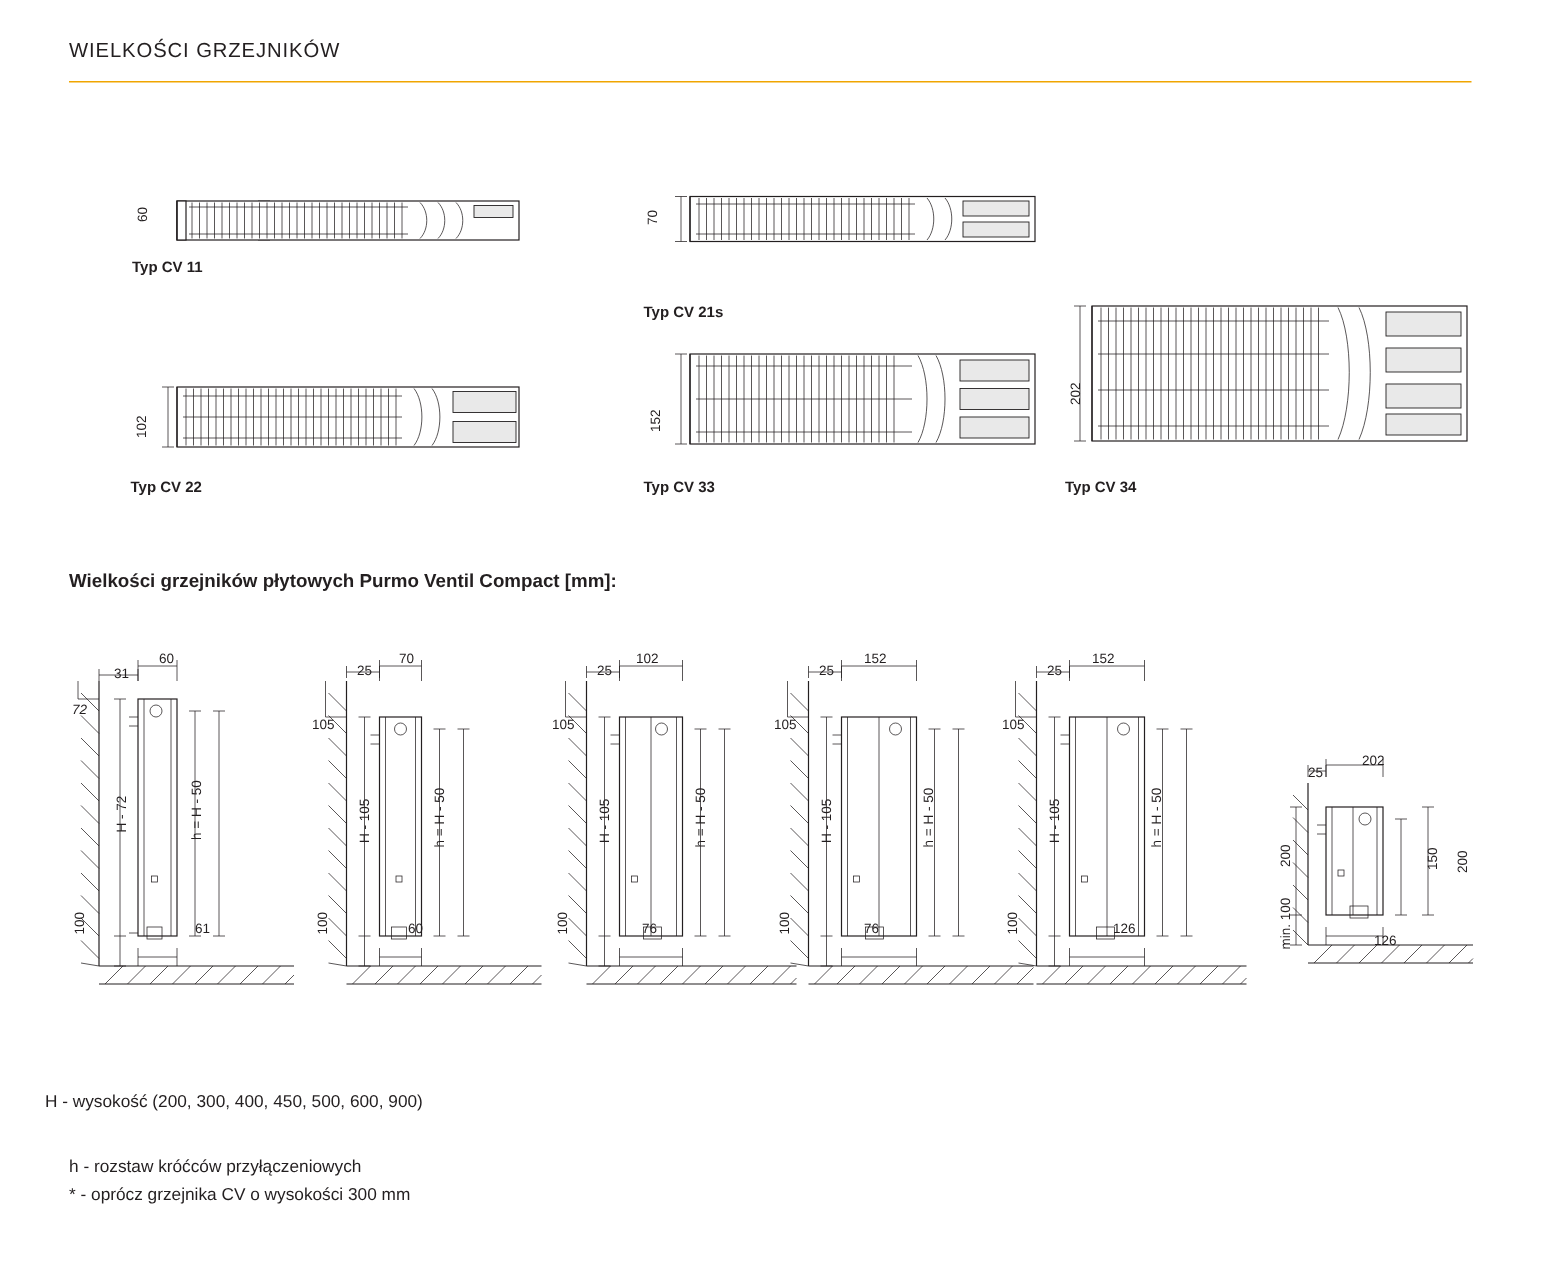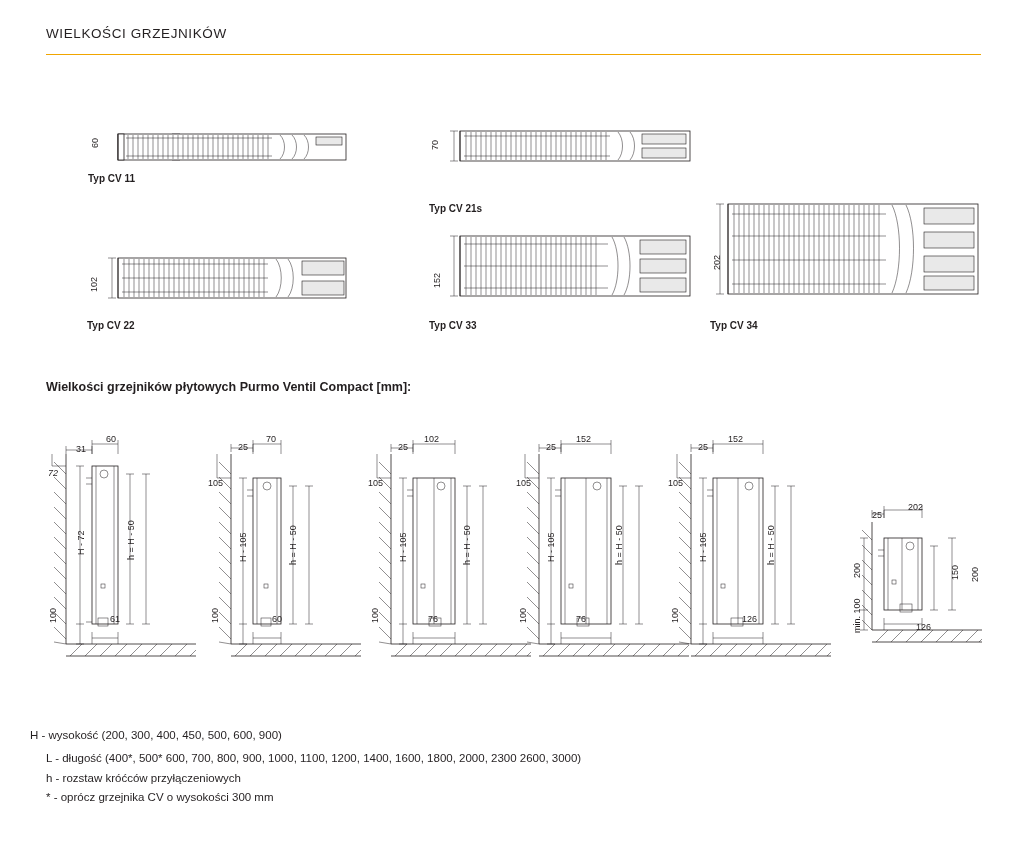--- a/index.html
+++ b/index.html
@@ -223,21 +223,21 @@
     <path class="dim" d="M84 42 v150 M80 42 h8 M80 192 h8"></path>
     <path class="dim" d="M100 42 v150 M96 42 h8 M96 192 h8"></path>
     <path class="dim" d="M46 200 v12 M72 200 v12 M46 206 h26"></path>
   </svg>
   <div class="hlabel" style="left:76px;top:444px;">31</div>
   <div class="hlabel" style="left:106px;top:434px;">60</div>
   <div class="hlabel" style="left:48px;top:468px;font-style:italic;">72</div>
   <div class="vlabel" style="left:76px;top:555px;">H - 72</div>
   <div class="vlabel" style="left:48px;top:623px;">100</div>
   <div class="vlabel" style="left:126px;top:560px;">h = H - 50</div>
-  <div class="hlabel" style="left:110px;top:614px;">61</div>
+  <div class="hlabel" style="left:110px;top:614px;padding-left:20px;">61</div>
 
   <svg width="170" height="235" style="position:absolute;left:205px;top:432px;">
     <path class="ln" d="M26 22 v190"></path>
     <path class="ln" d="M26 212 h130"></path>
     <g class="hatch">
       <path d="M14 30 l12 12 M14 45 l12 12 M14 60 l12 12 M14 75 l12 12 M14 90 l12 12 M14 105 l12 12 M14 120 l12 12 M14 135 l12 12 M14 150 l12 12 M14 165 l12 12 M14 180 l12 12 M14 195 l12 12 M14 210 l12 2"></path>
       <path d="M30 224 l12 -12 M45 224 l12 -12 M60 224 l12 -12 M75 224 l12 -12 M90 224 l12 -12 M105 224 l12 -12 M120 224 l12 -12 M135 224 l12 -12 M150 224 l6 -6"></path>
     </g>
     <path class="ln" d="M26 224 h130"></path>
     <rect class="fillw" x="48" y="46" width="28" height="146"></rect>
@@ -380,17 +380,16 @@
   </svg>
   <div class="hlabel" style="left:872px;top:510px;">25</div>
   <div class="hlabel" style="left:908px;top:502px;">202</div>
   <div class="vlabel" style="left:852px;top:578px;">200</div>
   <div class="vlabel" style="left:852px;top:633px;">min. 100</div>
   <div class="vlabel" style="left:950px;top:580px;">150</div>
   <div class="vlabel" style="left:970px;top:582px;">200</div>
   <div class="hlabel" style="left:916px;top:622px;">126</div>
 
   <div class="note" style="left:30px;top:729px;">H - wysokość (200, 300, 400, 450, 500, 600, 900)</div>
-  <div class="note" style="left:46px;top:752px;">L - długość (400*, 500* 600, 700, 800, 900, 1000, 1100, 1200, 1400, 1600, 1800, 2000, 2300 2600, 3000)</div>
   <div class="note" style="left:46px;top:772px;">h - rozstaw króćców przyłączeniowych</div>
   <div class="note" style="left:46px;top:791px;">* - oprócz grzejnika CV o wysokości 300 mm</div>
 
 </div>
 
 </body></html>

